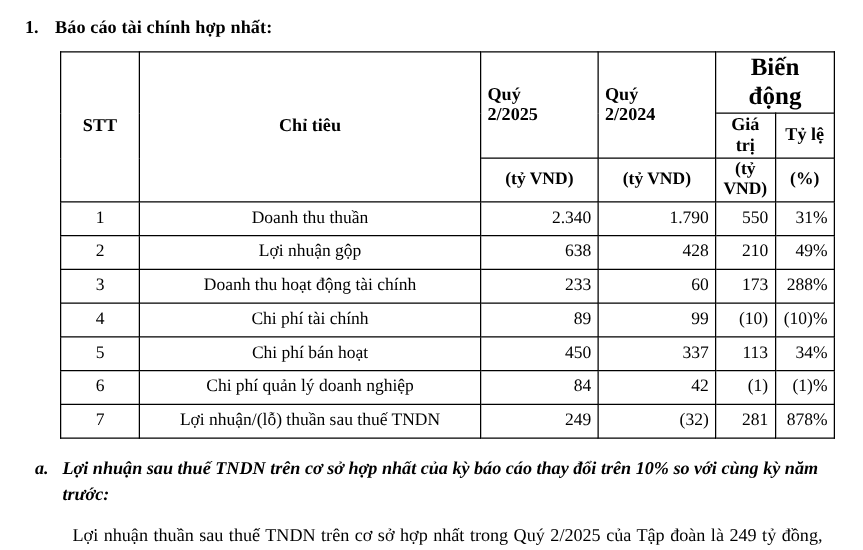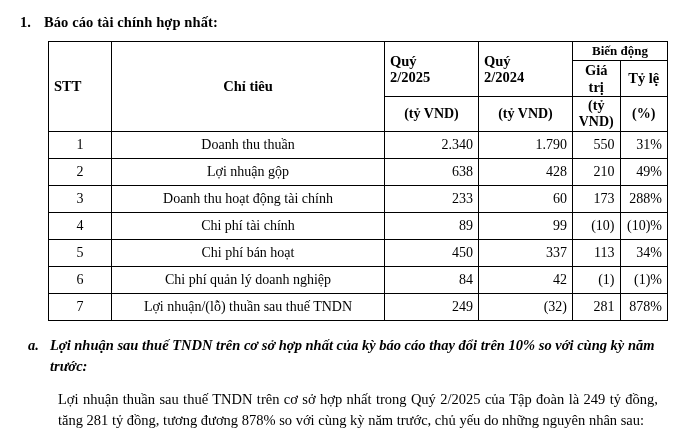--- a/index.html
+++ b/index.html
@@ -42,41 +42,41 @@
     table-layout: fixed;
     font-size: 14px;
   }
   table.fin th, table.fin td {
     border: 1px solid #000;
     padding: 1px 5px;
     vertical-align: middle;
   }
   .hdr-stt {
     width: 52px;
-    text-align: left;
+    text-align: center;
     font-weight: bold;
     font-size: 14.5px;
   }
   .hdr-chitieu {
     width: 262px;
     text-align: center;
     font-weight: bold;
     font-size: 14.5px;
   }
   .hdr-quy {
     width: 83px;
     text-align: left;
     font-weight: bold;
     font-size: 14.5px;
     line-height: 1.15;
   }
   .hdr-bien {
     text-align: center;
     font-weight: bold;
-    font-size: 13px;
+    font-size: 20px;
   }
   .hdr-sub {
     text-align: center;
     font-weight: bold;
     font-size: 14.5px;
     line-height: 1.15;
   }
   .unit-cell {
     text-align: center;
     font-size: 14px;

